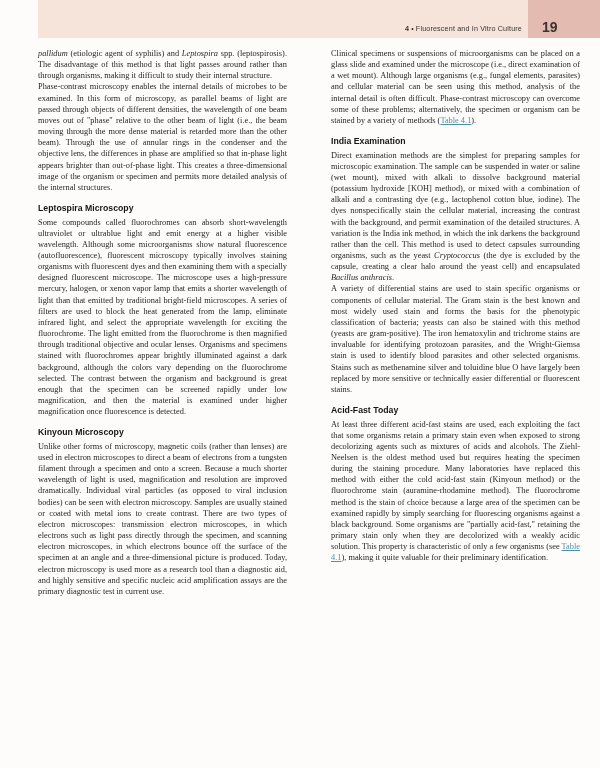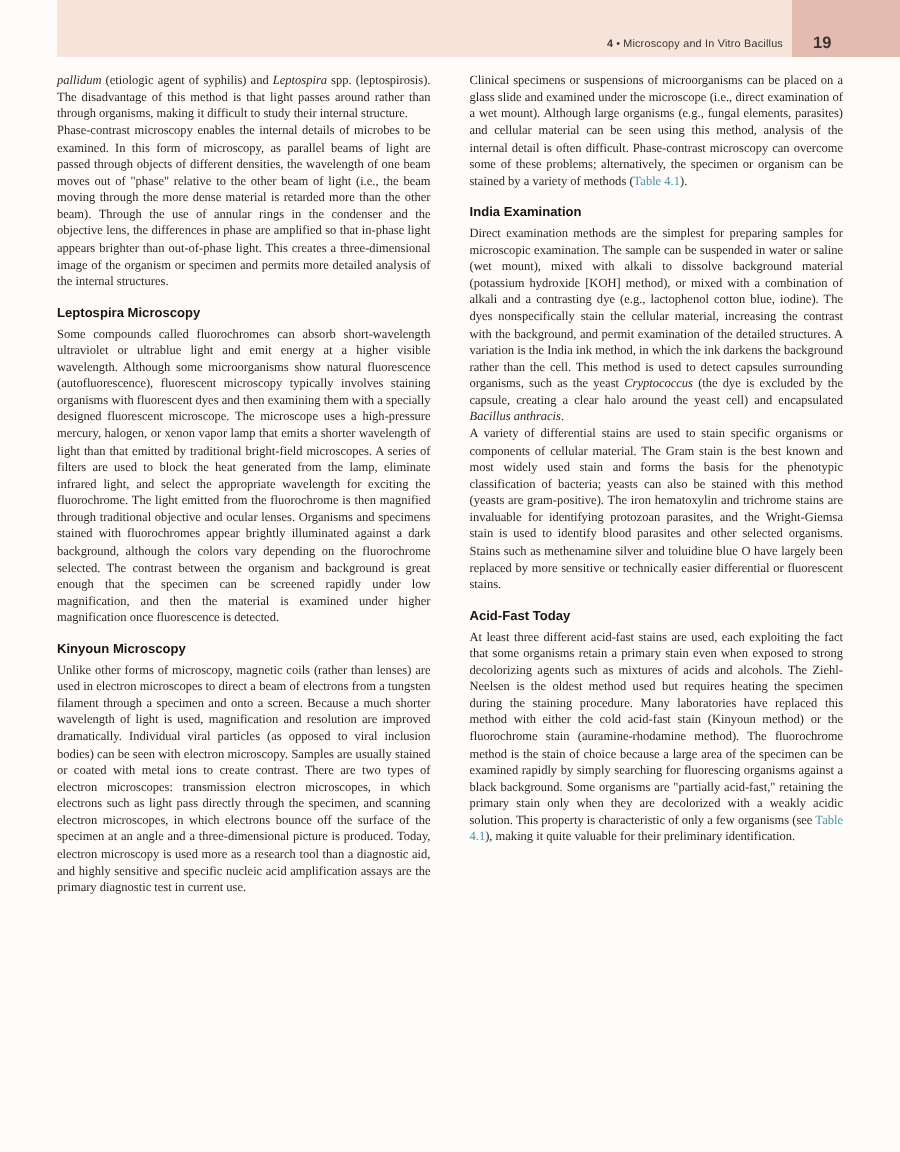--- a/index.html
+++ b/index.html
@@ -58,34 +58,34 @@
     font-weight: bold;
   }
   .header-title .sep {
     padding: 0 2px;
   }
   .header-folio {
     position: absolute;
     left: 504px;
     bottom: 3px;
     font-family: "Liberation Sans", sans-serif;
-    font-size: 11px;
+    font-size: 14px;
     font-weight: bold;
     color: #3a3330;
   }
 
   
   .columns {
     position: absolute;
     left: 38px;
     top: 48px;
     width: 524px;
     height: 700px;
     display: flex;
-    gap: 26px;
+    gap: 44px;
   }
   .col {
     width: 249px;
     flex: 0 0 249px;
   }
 
   p.para {
     margin: 0;
     font-size: 8.35px;
     line-height: 11.15px;
@@ -111,32 +111,32 @@
     margin: 10px 0 3.5px 0;
     font-family: "Liberation Sans", sans-serif;
     font-size: 8.7px;
     font-weight: bold;
     color: #181513;
     letter-spacing: 0.02px;
   }
 
   b { font-weight: normal; }
   i { font-style: italic; }
-  .xref { color: #4e8fa6; }
+  .xref { color: #4e8fa6; text-decoration: underline; }
 </style>
 </head>
 <body>
 
 <div class="page">
 
   <div class="header">
     <div class="header-band"></div>
     <div class="header-folio-band"></div>
     <div class="header-title">
-      <span class="chapnum">4</span><span class="sep">•</span><span>Microscopy and In Vitro Bacillus</span>
+      <span class="chapnum">4</span><span class="sep">•</span><span>Fluorescent and In Vitro Culture</span>
     </div>
     <div class="header-folio">19</div>
   </div>
 
   <div class="columns">
 
     <div class="col">
       <p class="para"><i>pallidum</i> (etiologic agent of syphilis) and <i>Leptospira</i> spp. (leptospirosis). The disadvantage of this method is that light passes around rather than through organisms, making it difficult to study their internal structure.</p>
 
       <p class="para">Phase-contrast microscopy enables the internal details of microbes to be examined. In this form of microscopy, as parallel beams of light are passed through objects of different densities, the wavelength of one beam moves out of "phase" relative to the other beam of light (i.e., the beam moving through the more dense material is retarded more than the other beam). Through the use of <b>annular rings</b> in the condenser and the objective lens, the differences in phase are amplified so that in-phase light appears brighter than out-of-phase light. This creates a three-dimensional image of the organism or specimen and permits more detailed analysis of the internal structures.</p>

